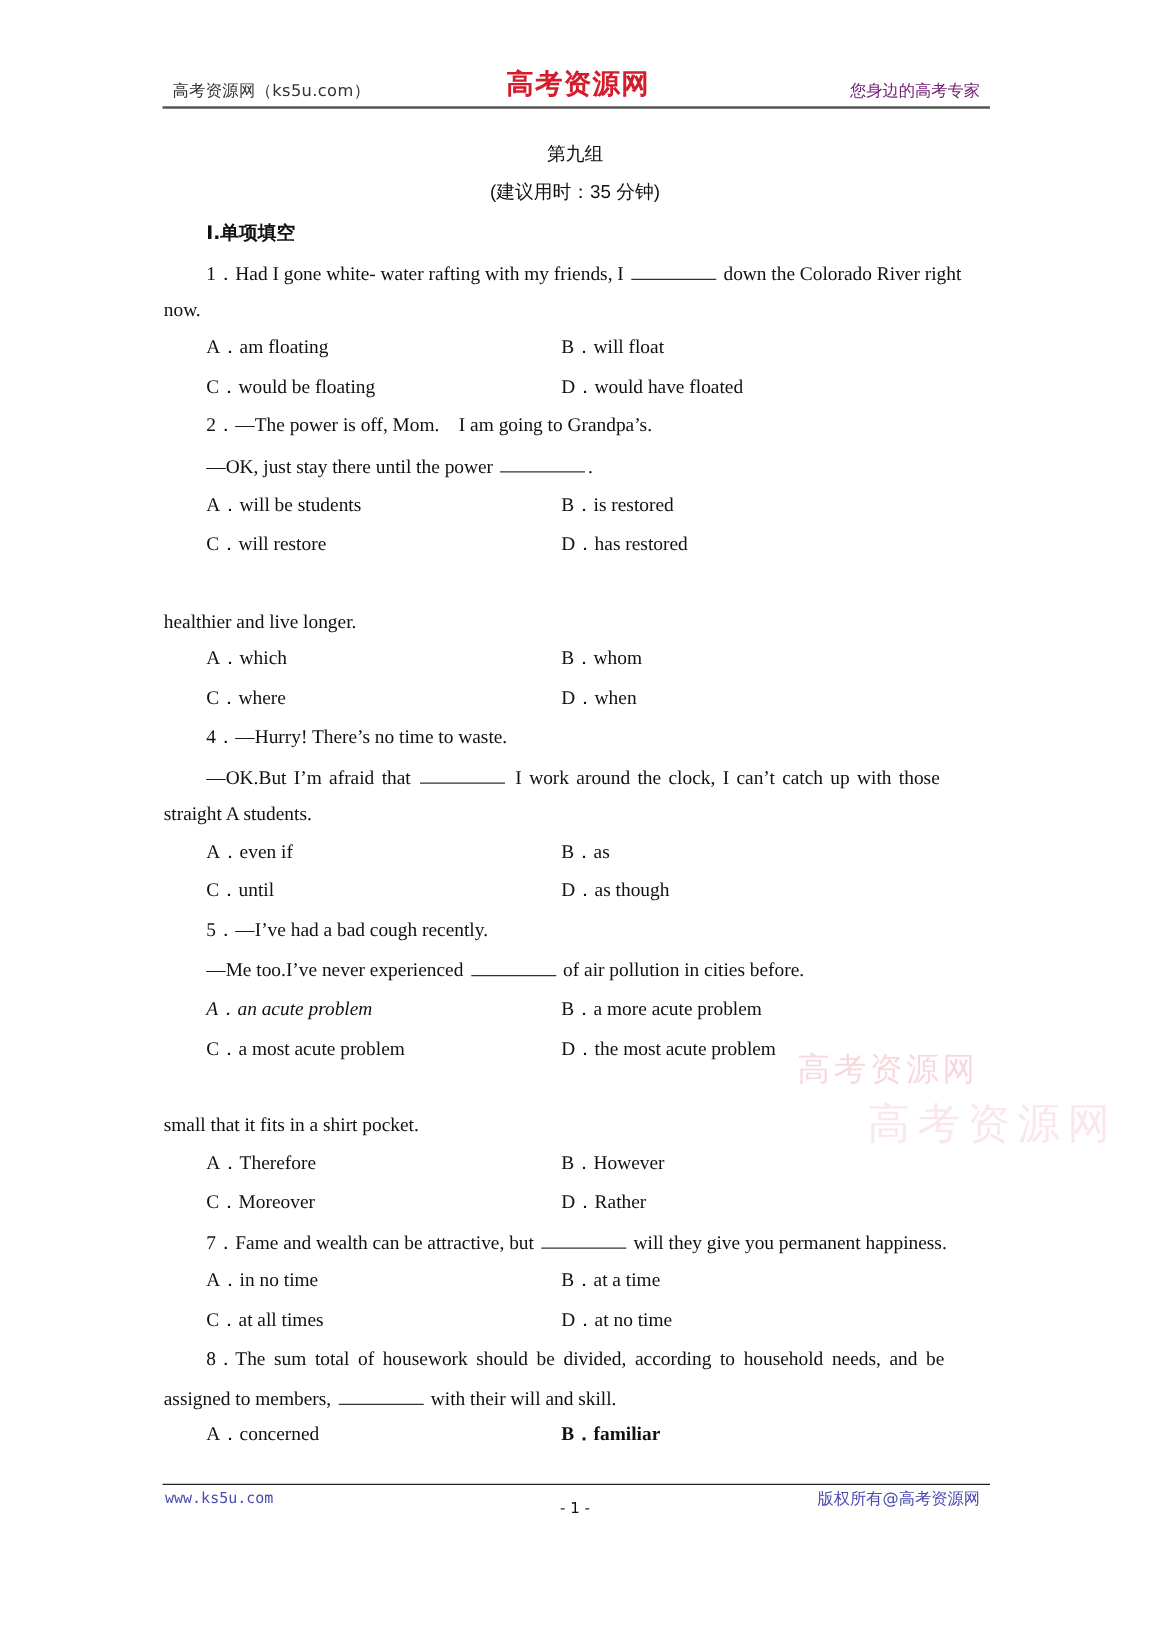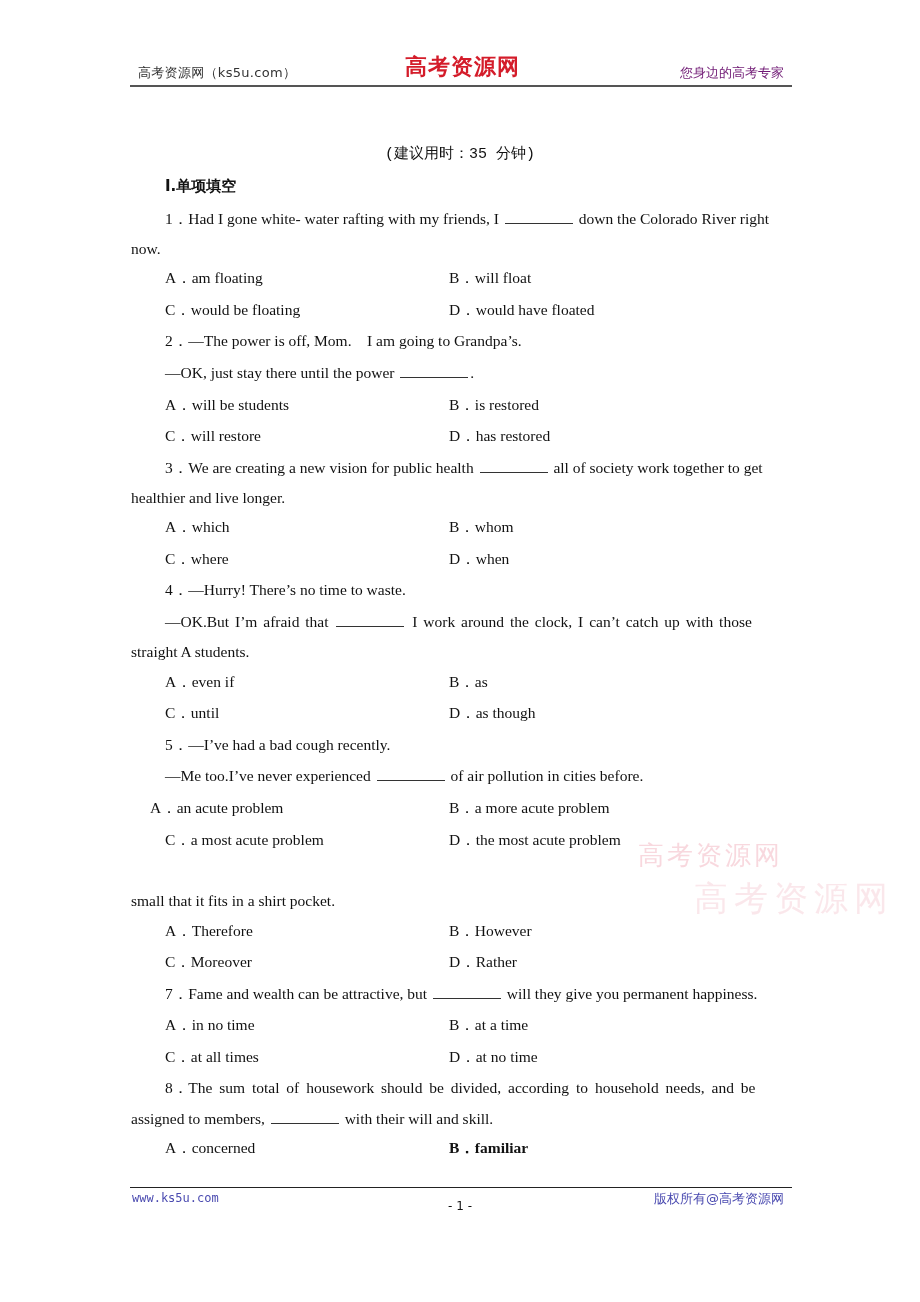--- a/index.html
+++ b/index.html
@@ -11,21 +11,21 @@
               font-family:"DejaVu Sans", sans-serif; letter-spacing:0.3px; }
   .hdr-logo { position:absolute; left:405px; top:52px; font-size:22px; color:#d41c2a;
               font-family:"DejaVu Serif", serif; font-weight:bold; letter-spacing:1px; }
   .hdr-right { position:absolute; right:136px; top:64px; font-size:13px; color:#701a75;
                font-family:"DejaVu Sans", sans-serif; }
   .hdr-rule { position:absolute; left:130px; width:662px; top:85px; height:2px; background:#555; }
 
   .title { position:absolute; left:0; width:920px; text-align:center; top:114px; font-size:15px;
            font-family:"DejaVu Sans", sans-serif; }
   .subtitle { position:absolute; left:0; width:920px; text-align:center; top:144px; font-size:15px;
-              font-family:Liberation Mono, monospace; }
+              font-family:Liberation Sans, sans-serif; }
   .section { position:absolute; left:165px; top:177px; font-size:15px; font-weight:bold;
              font-family:"DejaVu Sans", sans-serif; }
 
   .line { position:absolute; font-size:15.5px; white-space:nowrap; line-height:20px; }
   .blank { display:inline-block; width:68px; border-bottom:1px solid #333; height:14px; vertical-align:baseline; margin:0 2px; }
   .opt { position:absolute; font-size:15.5px; white-space:nowrap; line-height:20px; }
 
   .ft-rule { position:absolute; left:130px; width:662px; top:1187px; height:1px; background:#222; }
   .ft-left { position:absolute; left:132px; top:1191px; font-size:12px; color:#4a4ab0;
              font-family:"DejaVu Sans Mono", monospace; }
@@ -42,20 +42,21 @@
 </head>
 <body>
 
 <div class="page">
 
   <div class="hdr-left">高考资源网（ks5u.com）</div>
   <div class="hdr-logo">高考资源网</div>
   <div class="hdr-right">您身边的高考专家</div>
   <div class="hdr-rule"></div>
 
+  <div class="title">第九组</div>
   <div class="subtitle">(建议用时：35 分钟)</div>
   <div class="section">Ⅰ.单项填空</div>
 
   <div class="line" style="left:165px; top:209px;">
     <span>1．Had I gone white- water rafting with my friends, I</span>
     <span class="blank"></span>
     <span>down the Colorado River right</span>
   </div>
   <div class="line" style="left:131px; top:239px;">now.</div>
   <div class="opt" style="left:165px; top:268px;">A．am floating</div>
@@ -66,25 +67,20 @@
   <div class="line" style="left:165px; top:331px;">2．—The power is off, Mom.　I am going to Grandpa’s.</div>
   <div class="line" style="left:165px; top:363px;">
     <span>—OK, just stay there until the power</span>
     <span class="blank"></span><span>.</span>
   </div>
   <div class="opt" style="left:165px; top:395px;">A．will be students</div>
   <div class="opt" style="left:449px; top:395px;">B．is restored</div>
   <div class="opt" style="left:165px; top:426px;">C．will restore</div>
   <div class="opt" style="left:449px; top:426px;">D．has restored</div>
 
-  <div class="line" style="left:165px; top:458px;">
-    <span>3．We are creating a new vision for public health</span>
-    <span class="blank"></span>
-    <span>all of society work together to get</span>
-  </div>
   <div class="line" style="left:131px; top:488px;">healthier and live longer.</div>
   <div class="opt" style="left:165px; top:517px;">A．which</div>
   <div class="opt" style="left:449px; top:517px;">B．whom</div>
   <div class="opt" style="left:165px; top:549px;">C．where</div>
   <div class="opt" style="left:449px; top:549px;">D．when</div>
 
   <div class="line" style="left:165px; top:580px;">4．—Hurry! There’s no time to waste.</div>
   <div class="line" style="left:165px; top:612px; word-spacing:2px;">
     <span>—OK.But I’m afraid that</span>
     <span class="blank"></span>
@@ -95,21 +91,21 @@
   <div class="opt" style="left:449px; top:672px;">B．as</div>
   <div class="opt" style="left:165px; top:703px;">C．until</div>
   <div class="opt" style="left:449px; top:703px;">D．as though</div>
 
   <div class="line" style="left:165px; top:735px;">5．—I’ve had a bad cough recently.</div>
   <div class="line" style="left:165px; top:766px;">
     <span>—Me too.I’ve never experienced</span>
     <span class="blank"></span>
     <span>of air pollution in cities before.</span>
   </div>
-  <div class="opt" style="left:150px; top:798px;">A．an acute problem</div>
+  <div class="opt" style="left:165px; top:798px;font-style:italic;">A．an acute problem</div>
   <div class="opt" style="left:449px; top:798px;">B．a more acute problem</div>
   <div class="opt" style="left:165px; top:830px;">C．a most acute problem</div>
   <div class="opt" style="left:449px; top:830px;">D．the most acute problem</div>
 
   <div class="wm1">高考资源网</div>
   <div class="wm2">高考资源网</div>
 
   <div class="line" style="left:131px; top:891px;">small that it fits in a shirt pocket.</div>
   <div class="opt" style="left:165px; top:921px;">A．Therefore</div>
   <div class="opt" style="left:449px; top:921px;">B．However</div>

